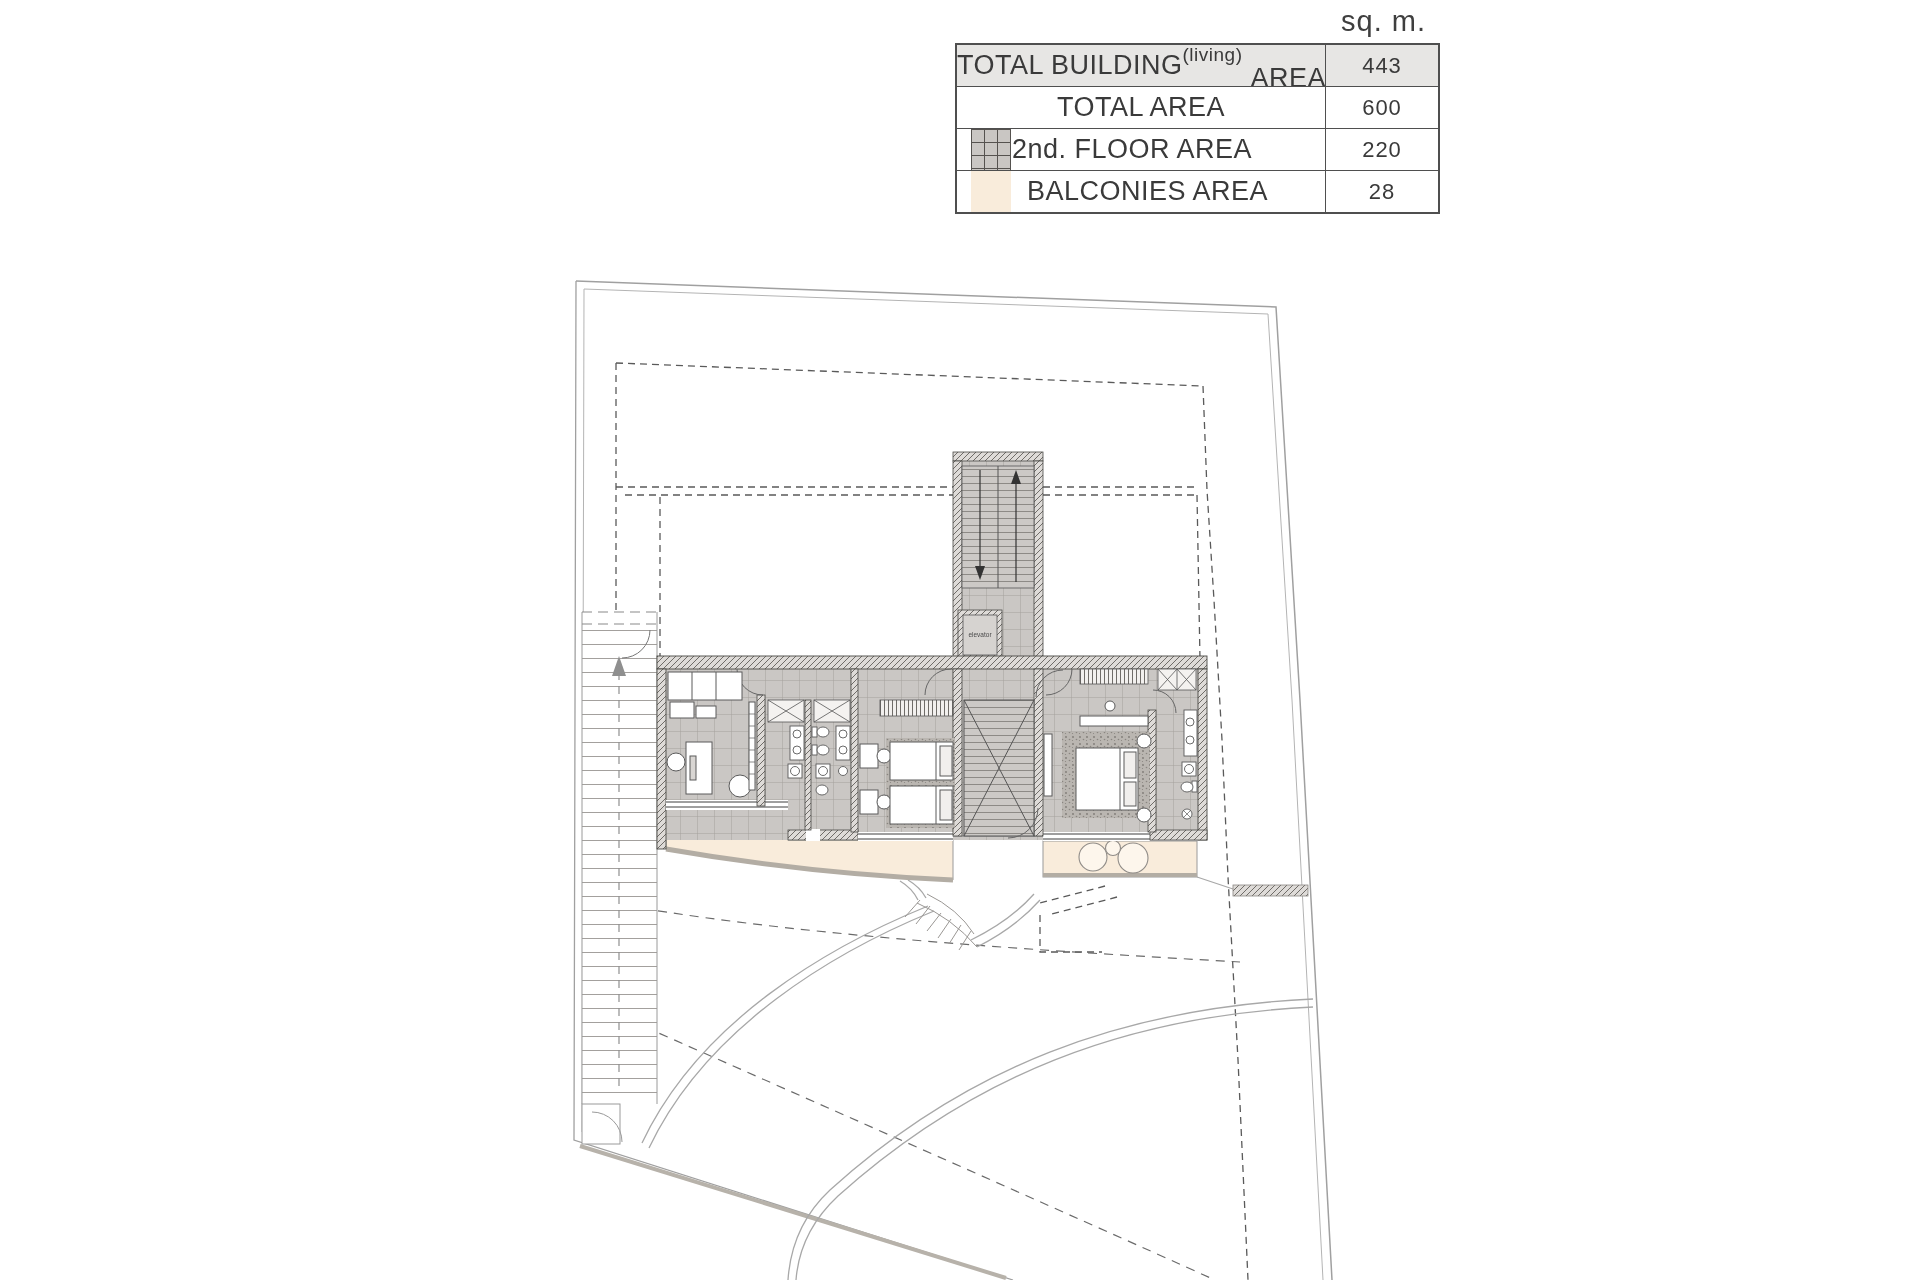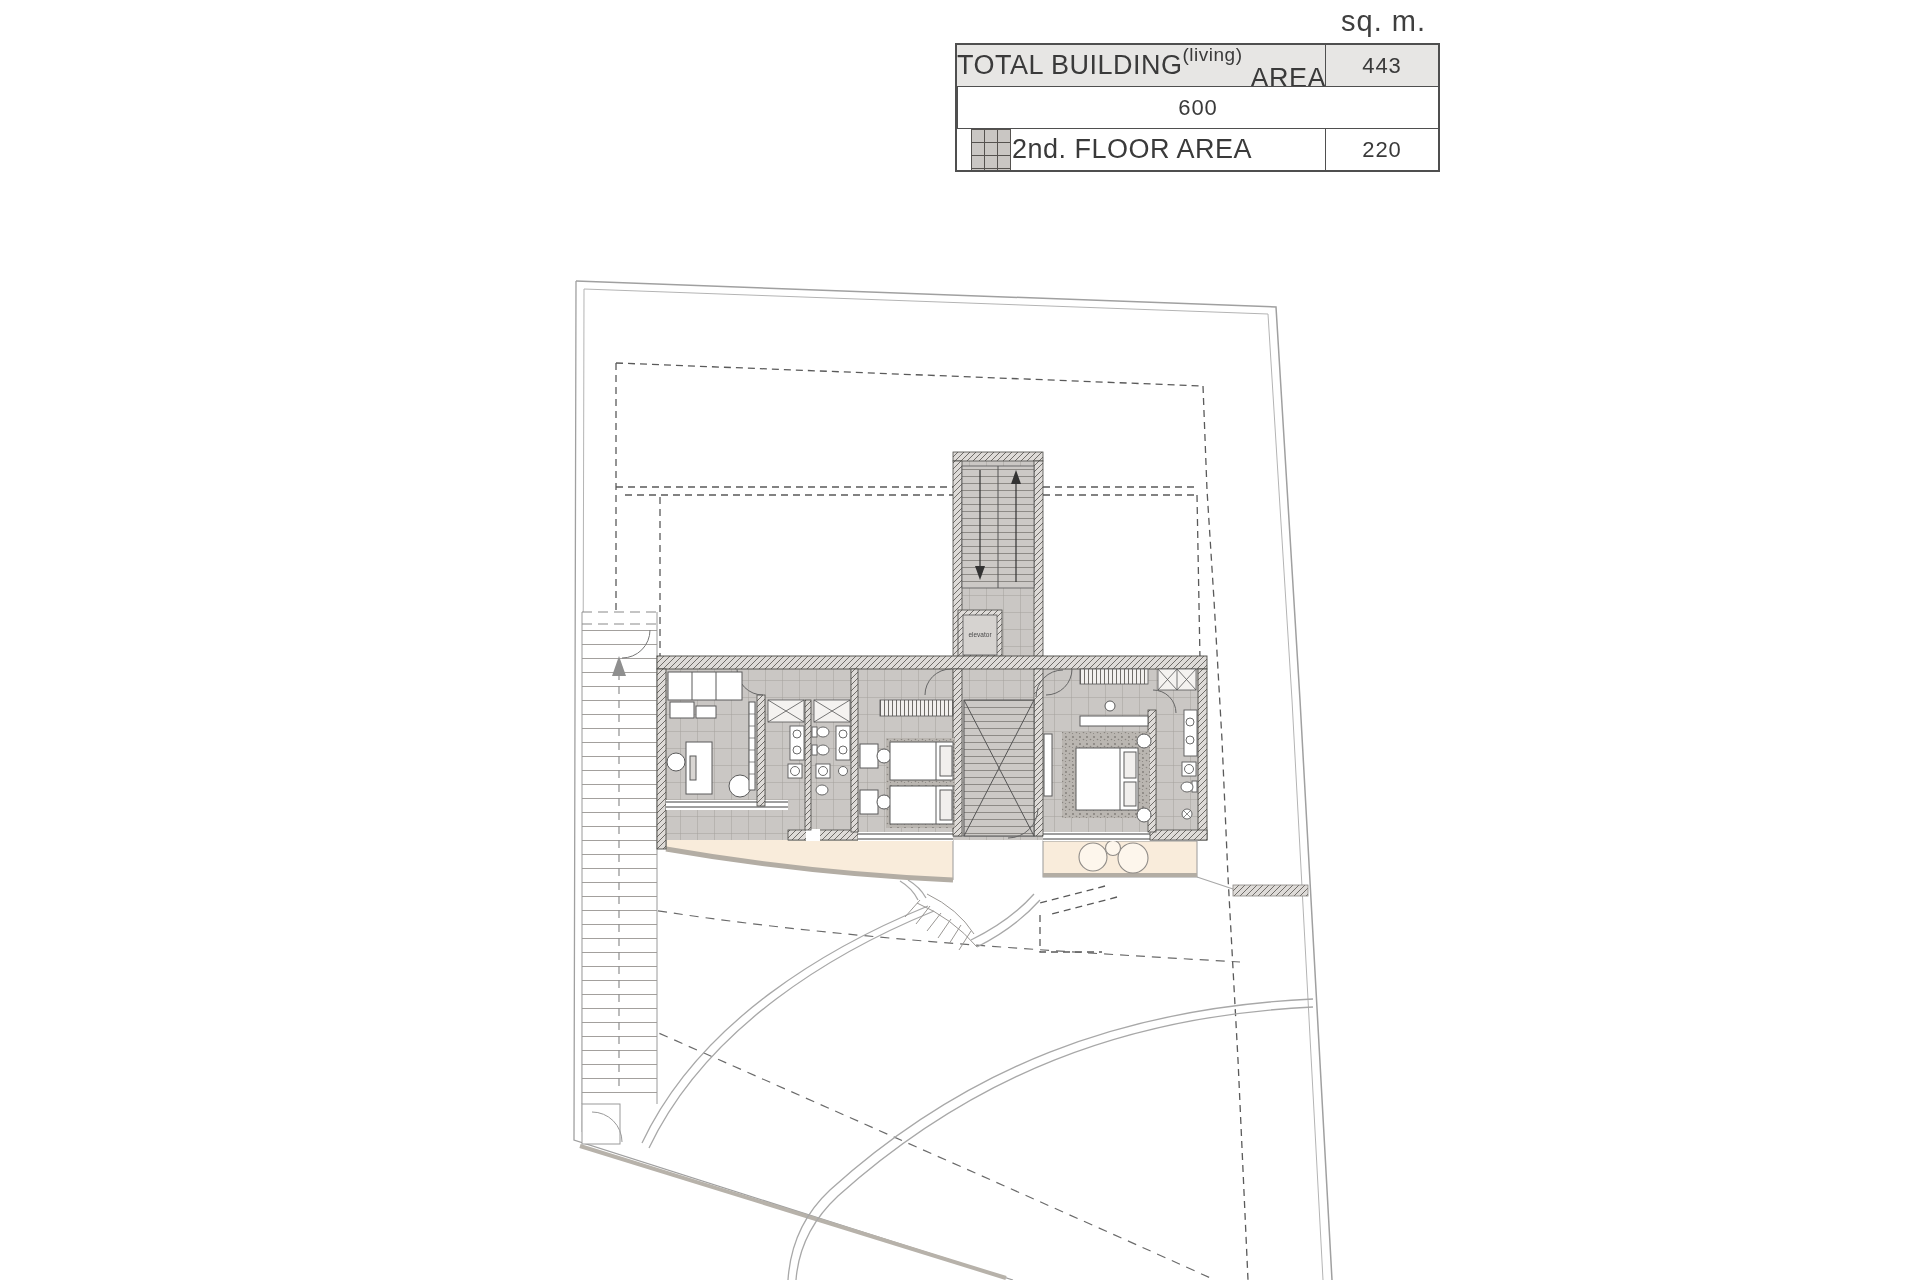--- a/index.html
+++ b/index.html
@@ -295,24 +295,32 @@
   <div class="area-table">
     <div class="area-row hl">
       <div class="cell-label">
         <span>TOTAL BUILDING</span>
           <span class="small">(living)</span>
           <span class="suffix">AREA</span>
       </div>
       <div class="cell-value">443</div>
     </div>
     <div class="area-row">
+      <div class="cell-label center">TOTAL AREA</div>
       <div class="cell-value">600</div>
     </div>
     <div class="area-row">
       <div class="cell-label padded">
         <div class="swatch swatch-floor"></div>
         <span style="padding-left:1px">2nd. FLOOR AREA</span>
       </div>
       <div class="cell-value">220</div>
     </div>
+    <div class="area-row">
+      <div class="cell-label padded">
+        <div class="swatch" style="background-color: rgb(249, 236, 219);"></div>
+        <span style="padding-left:16px">BALCONIES AREA</span>
+      </div>
+      <div class="cell-value">28</div>
+    </div>
   </div>
 
 </div>
 
 </body></html>

